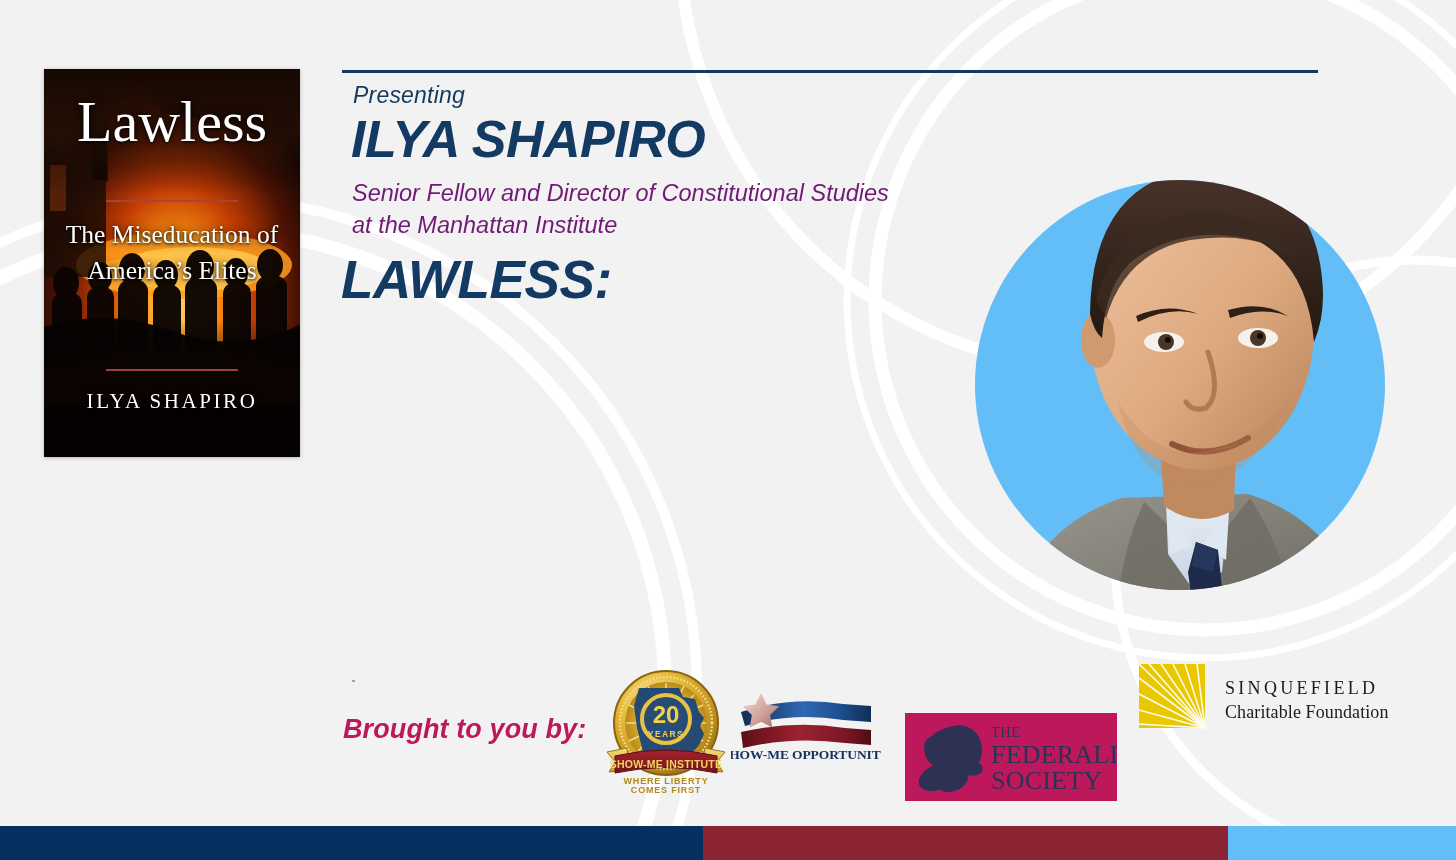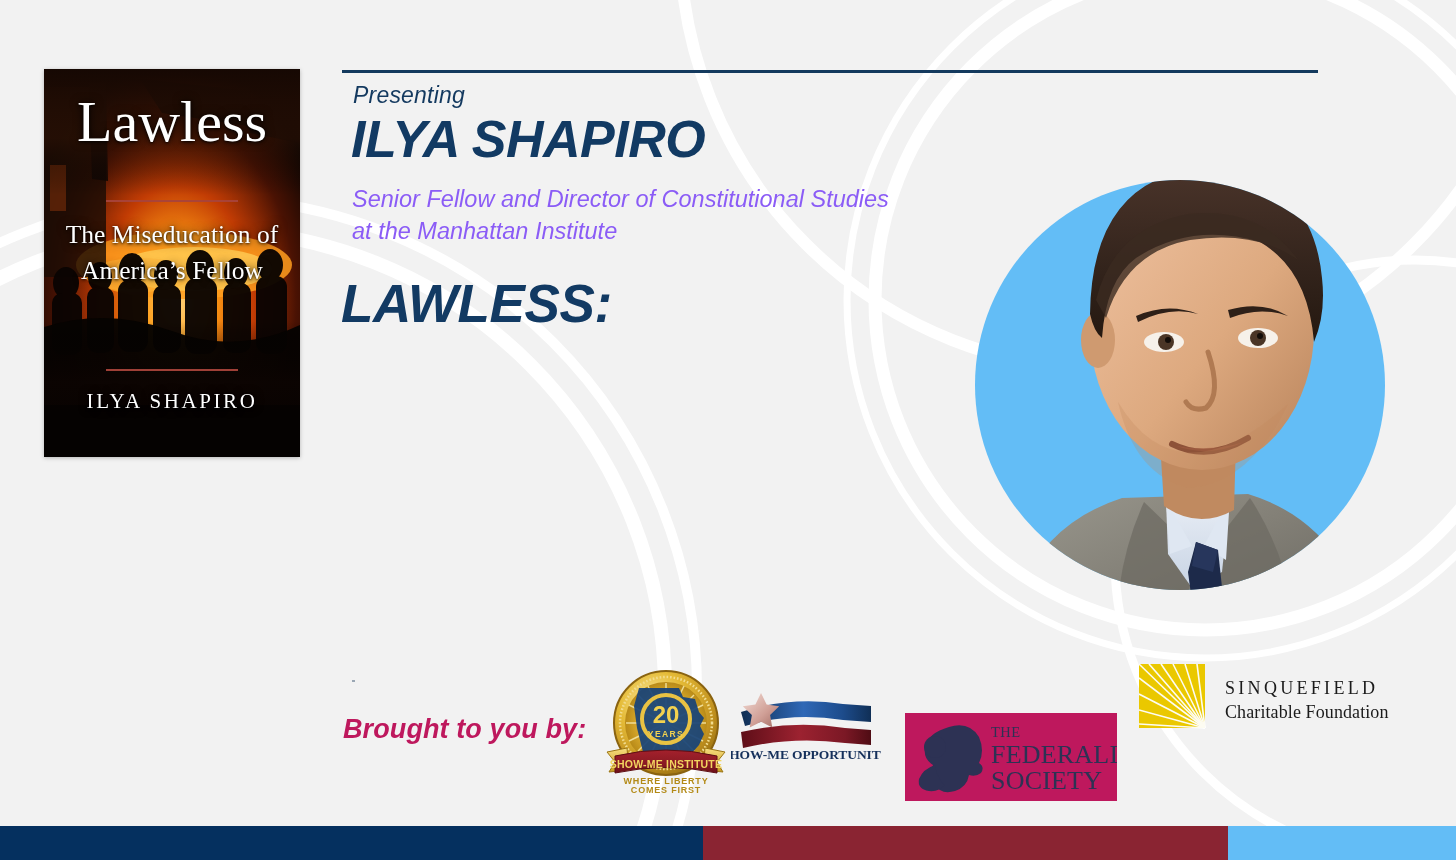--- a/index.html
+++ b/index.html
@@ -108,42 +108,41 @@
     font-size: 52px;
     font-weight: 700;
     font-style: italic;
     color: #123a63;
     letter-spacing: -0.5px;
     line-height: 1.12;
   }
   #speaker-title {
     position: absolute;
     left: 352px;
-    top: 184px;
+    top: 178px;
     width: 560px;
     font-size: 23.5px;
     font-style: italic;
     font-weight: 400;
-    color: #8b5cf6;
+    color: #701a75;
     line-height: 1.36;
   }
 
   
   #event-title {
     position: absolute;
     left: 341px;
     top: 245px;
     width: 700px;
     font-size: 53px;
     font-weight: 700;
     font-style: italic;
     color: #123a63;
     line-height: 1.32;
     letter-spacing: -0.4px;
-    margin-top: 24px;
   }
   #event-title .ln { display: block; white-space: nowrap; }
 
   
   #headshot-wrap {
     position: absolute;
     left: 975px;
     top: 180px;
     width: 410px;
     height: 410px;
@@ -269,21 +268,21 @@
       </g>
 
       <path d="M0 258 Q64 238 128 262 Q192 286 256 256 L256 388 L0 388 Z" fill="#060301" opacity=".97"></path>
       <rect x="0" y="0" width="256" height="126" fill="url(#topDark)"></rect>
       <rect x="0" y="252" width="256" height="136" fill="url(#botDark)"></rect>
       <rect x="0" y="336" width="256" height="52" fill="#050201" opacity=".9"></rect>
     </svg>
 
     <div class="bk-text" id="bk-title">Lawless</div>
     <div class="bk-rule" id="bk-rule-1"></div>
-    <div class="bk-text" id="bk-sub">The Miseducation of America’s Fellow</div>
+    <div class="bk-text" id="bk-sub">The Miseducation of America’s Elites</div>
     <div class="bk-rule" id="bk-rule-2"></div>
     <div class="bk-text" id="bk-author">ILYA SHAPIRO</div>
   </div>
 
   <div id="top-rule"></div>
 
   <div id="presenting">Presenting</div>
   <div id="speaker-name">ILYA SHAPIRO</div>
   <div id="speaker-title">Senior Fellow and Director of Constitutional Studies at the Manhattan Institute</div>
 

